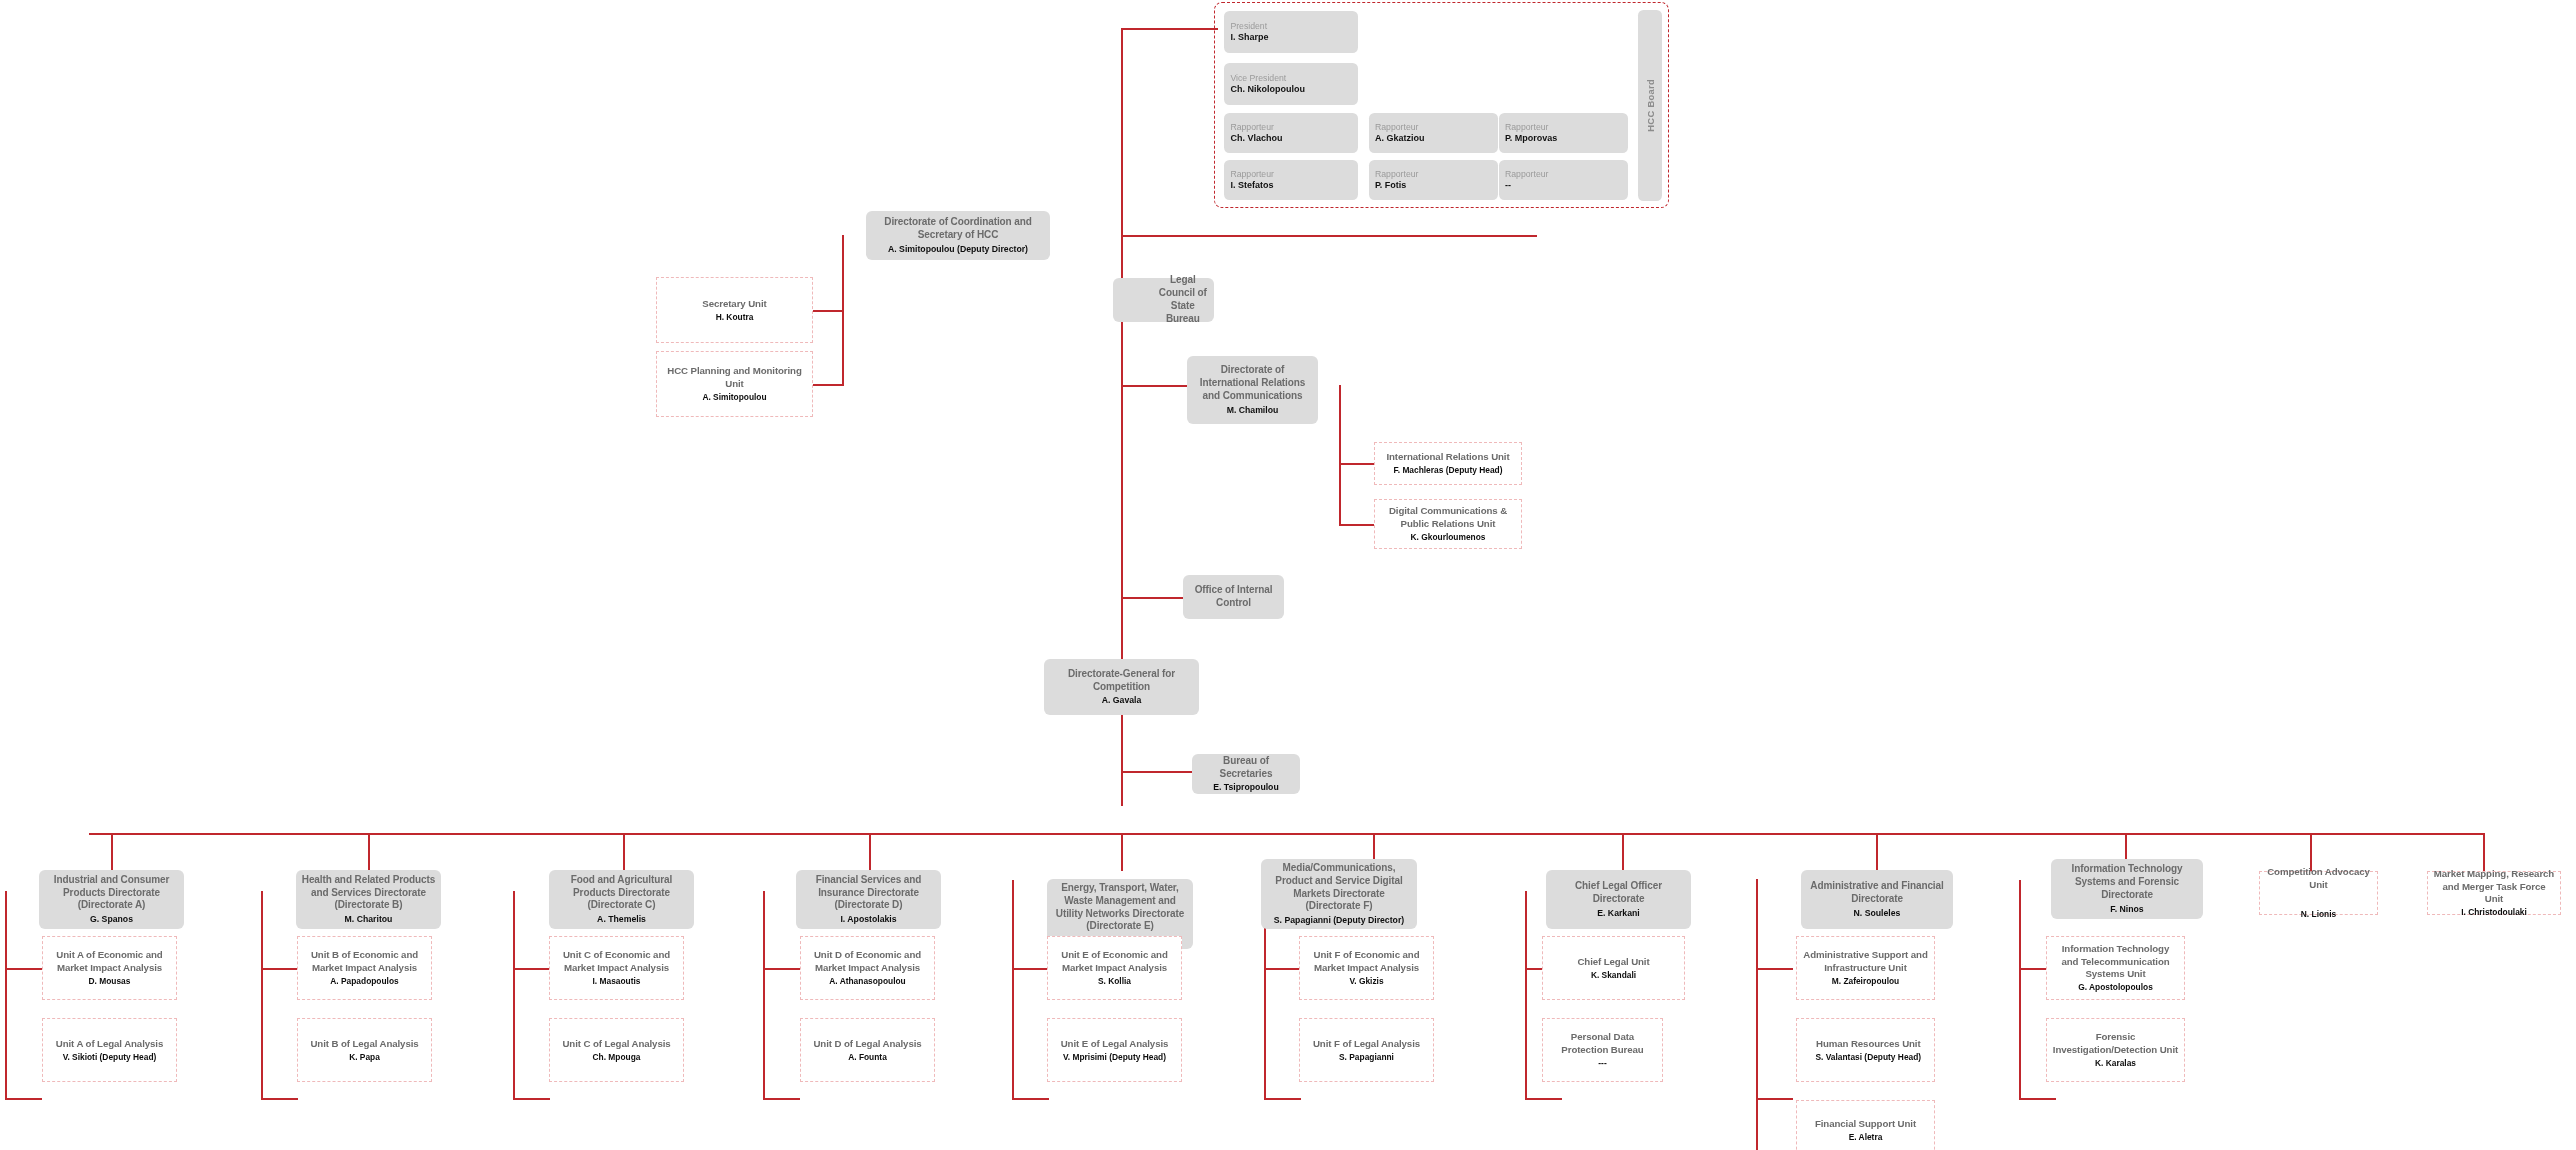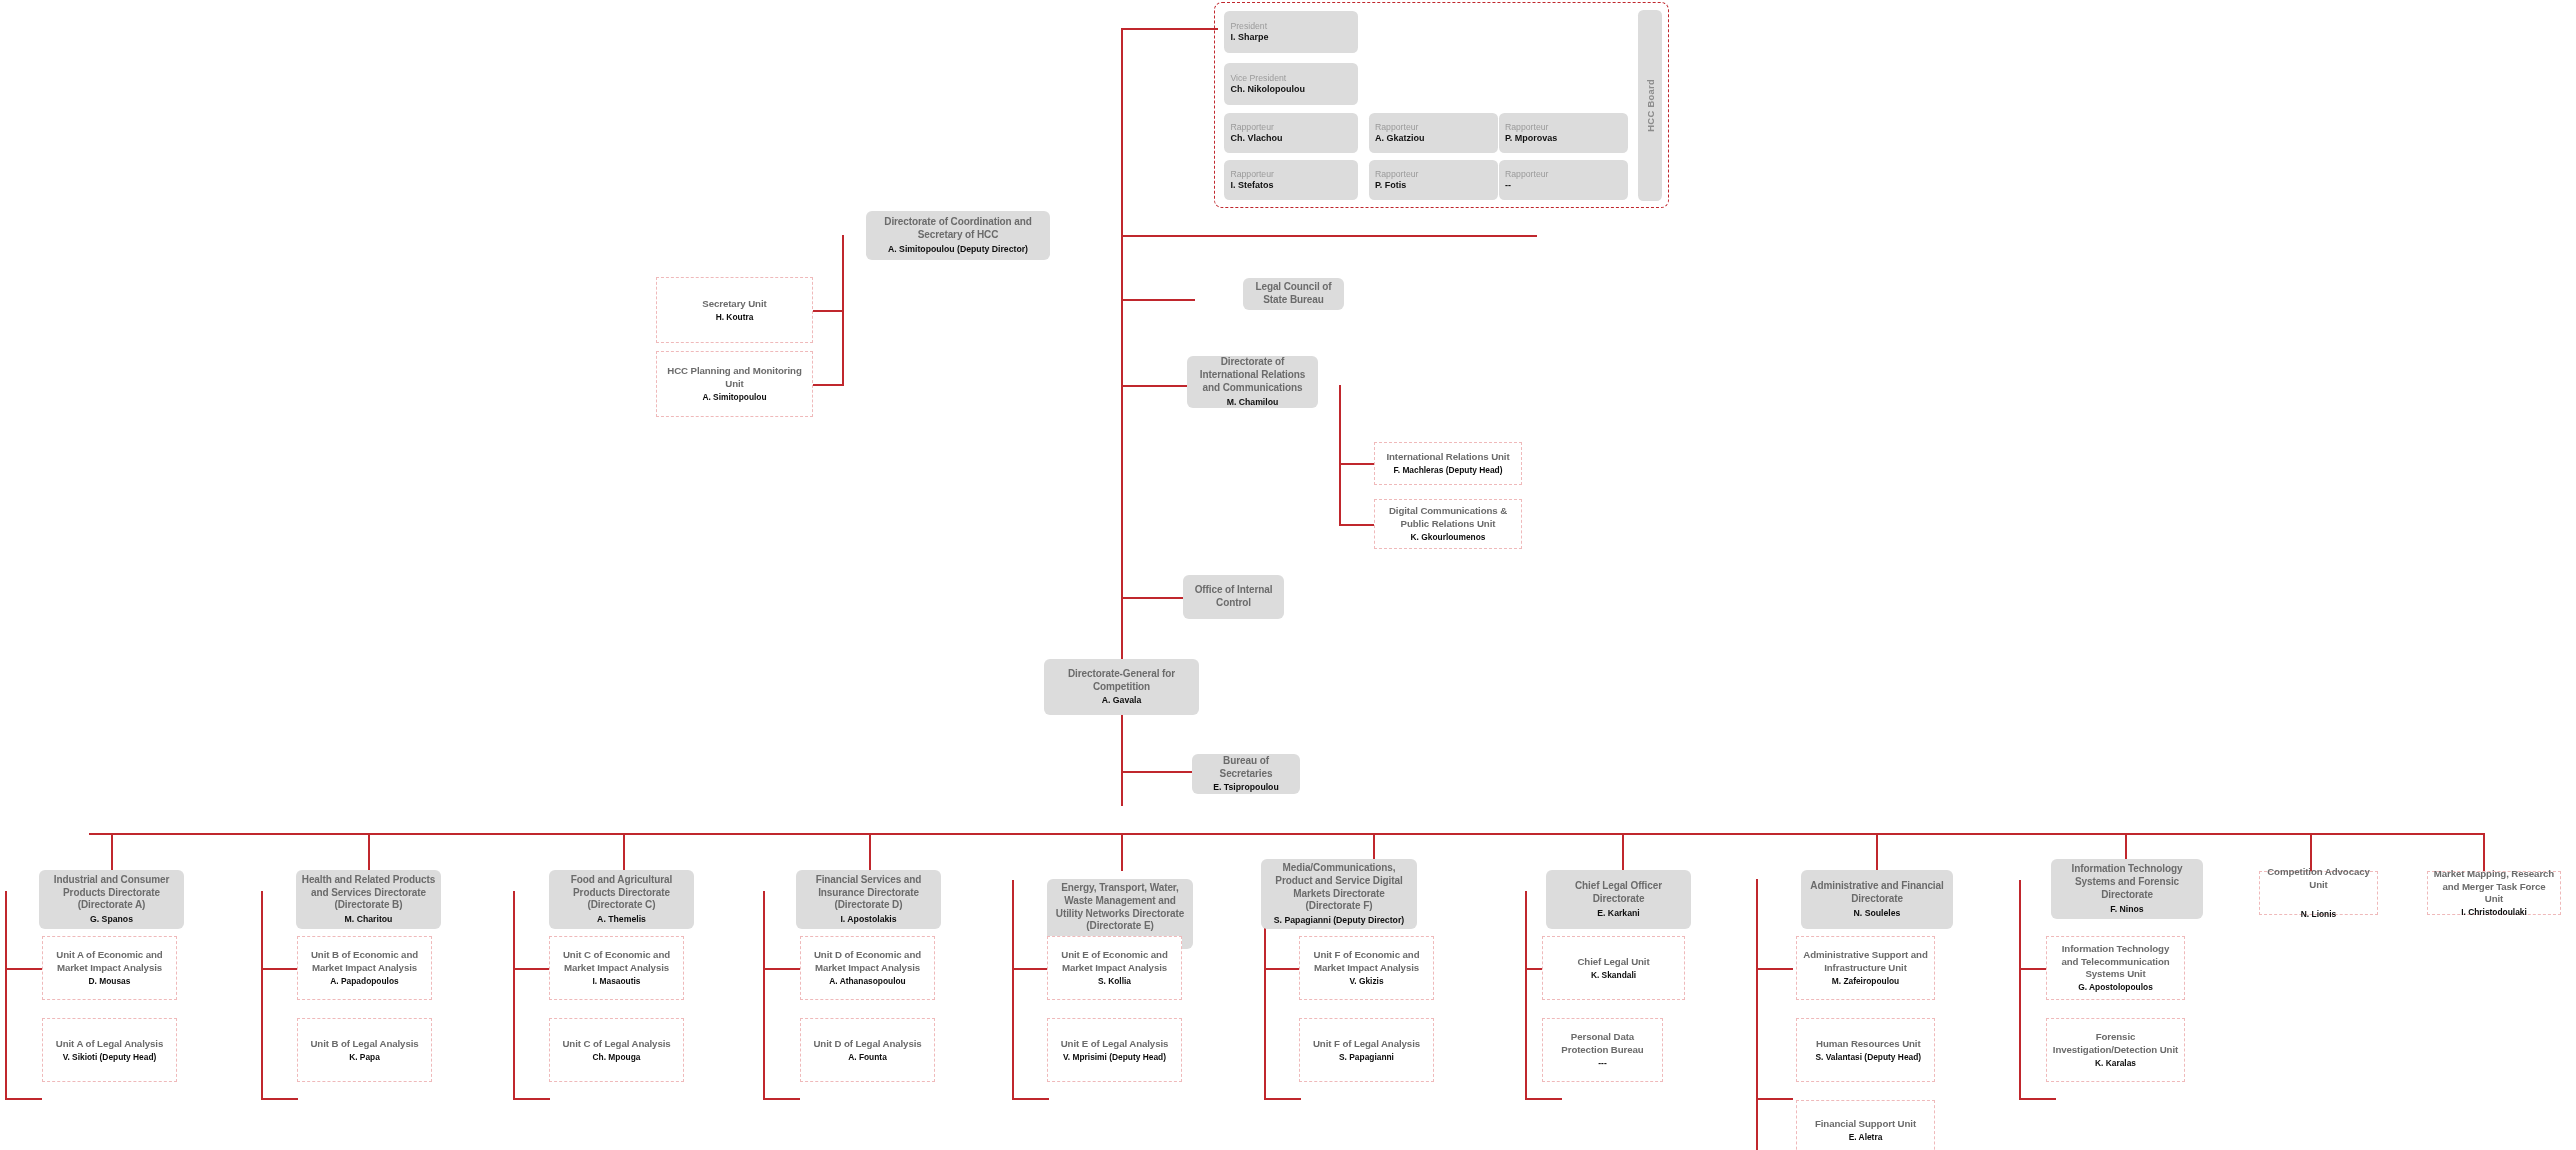--- a/index.html
+++ b/index.html
@@ -212,25 +212,25 @@
   <div class="node dbox" style="left:656px;top:277px;width:157px;height:66px;">
     <div class="ttl">Secretary Unit</div>
     <div class="nm">H. Koutra</div>
   </div>
 
   <div class="node dbox" style="left:656px;top:351px;width:157px;height:66px;">
     <div class="ttl">HCC  Planning and Monitoring Unit</div>
     <div class="nm">A. Simitopoulou</div>
   </div>
 
-  <div class="node gbox" style="left:1243px;top:278px;width:101px;height:32px;">
+  <div class="node gbox" style="left:1113px;top:278px;width:101px;height:44px;padding-left:44px;">
     <div class="ttl">Legal Council of State Bureau</div>
   </div>
 
-  <div class="node gbox" style="left:1187px;top:356px;width:131px;height:52px;">
+  <div class="node gbox" style="left:1187px;top:356px;width:131px;height:68px;">
     <div class="ttl">Directorate of International Relations and Communications</div>
     <div class="nm">M. Chamilou</div>
   </div>
 
   <div class="node dbox" style="left:1374px;top:442px;width:148px;height:43px;">
     <div class="ttl">International Relations Unit</div>
     <div class="nm">F. Machleras (Deputy Head)</div>
   </div>
 
   <div class="node dbox" style="left:1374px;top:499px;width:148px;height:50px;">

